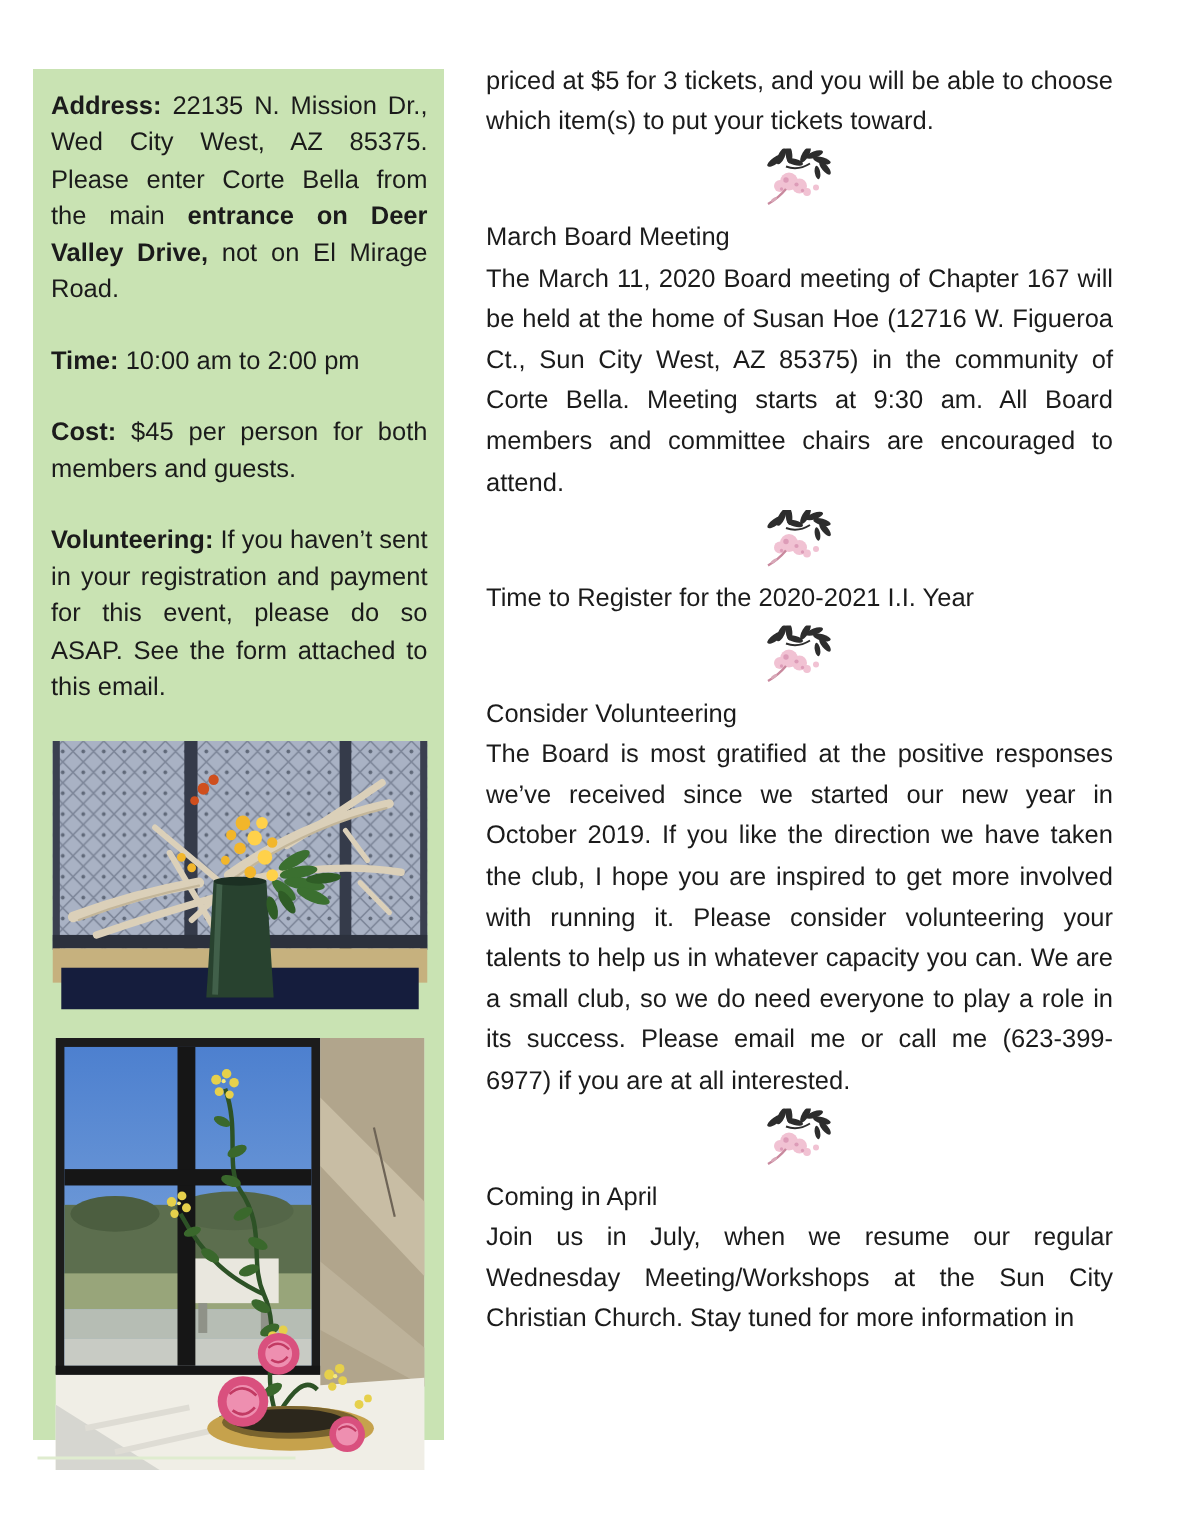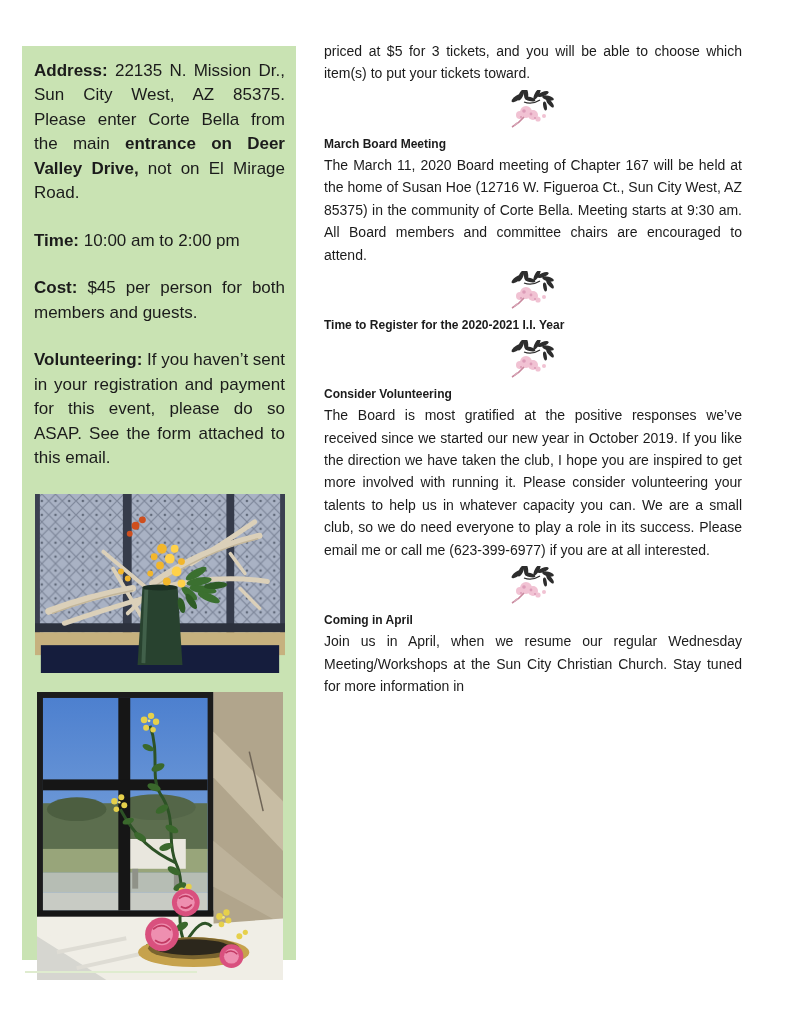--- a/index.html
+++ b/index.html
@@ -22,22 +22,22 @@
   .photo{display:block;margin:0 auto;}
   .photo svg{display:block;width:100%;height:100%;}
   .photo1{width:250px;height:179px;margin-top:4px;}
   .photo2{width:246px;height:288px;margin-top:19px;}
   .footer-rule{
     position:absolute;left:25px;top:971px;width:172px;height:2px;
     background:#dfeccf;
   }
   
   .content{position:absolute;left:324px;top:40px;width:418px;}
-  .body-text{margin:0;font-size:14px;line-height:1.6;text-align:justify;}
-  .heading{margin:0;font-size:12px;line-height:1.6;font-weight:700;}
+  .body-text{margin:0;font-size:17px;line-height:1.6;text-align:justify;}
+  .heading{margin:0;font-size:17px;line-height:1.6;font-weight:400;}
   .divider{height:42px;margin:5px 0 3px 0;text-align:center;}
   .divider svg{width:46px;height:40px;display:inline-block;}
   .closing-line{
     display:flex;align-items:baseline;gap:36px;
     margin-top:7px;font-size:17px;line-height:1.6;
   }
   .signature{
     font-family:"DejaVu Serif", serif;font-style:italic;font-weight:700;
     font-size:25px;letter-spacing:1px;white-space:nowrap;
   }
@@ -75,21 +75,21 @@
       </g>
       <path d="M2 37 Q9 33 14 27" stroke="#c9899e" stroke-width="1.6" fill="none"></path>
       <ellipse cx="6" cy="34" rx="2.4" ry="1" transform="rotate(-35 6 34)" fill="#d8a8b8"></ellipse>
     </symbol>
   </defs>
 </svg>
 
 <div class="page">
 
   <aside class="sidebar" style="background: rgb(201, 227, 179);">
-    <p class="sb-para"><b>Address:</b><span> 22135 N. Mission Dr., Sun City West, AZ 85375. Please enter Corte Bella from the main </span><b>entrance on Deer Valley Drive,</b><span> not on El Mirage Road.</span></p>
+    <p class="sb-para"><b>Address:</b><span> 22135 N. Mission Dr., Wed City West, AZ 85375. Please enter Corte Bella from the main </span><b>entrance on Deer Valley Drive,</b><span> not on El Mirage Road.</span></p>
 
     <p class="sb-para"><b>Time:</b><span> 10:00 am to 2:00 pm</span></p>
 
     <p class="sb-para"><b>Cost:</b><span> $45 per person for both members and guests.</span></p>
 
     <p class="sb-para"><b>Volunteering:</b><span> If you haven’t sent in your registration and payment for this event, please do so ASAP. See the form attached to this email.</span></p>
 
     <figure class="photo photo1">
       <svg viewBox="0 0 256 180" preserveAspectRatio="none">
         <defs>
@@ -300,17 +300,17 @@
     </section>
 
     <div class="divider">
       <svg>
           <use href="#flower-sprig"></use>
         </svg>
     </div>
 
     <section>
       <h3 class="heading">Coming in April</h3>
-      <p class="body-text">Join us in April, when we resume our regular Wednesday Meeting/Workshops at the Sun City Christian Church. Stay tuned for more information in</p>
+      <p class="body-text">Join us in July, when we resume our regular Wednesday Meeting/Workshops at the Sun City Christian Church. Stay tuned for more information in</p>
     </section>
 
   </main>
 </div>
 
 </body></html>

